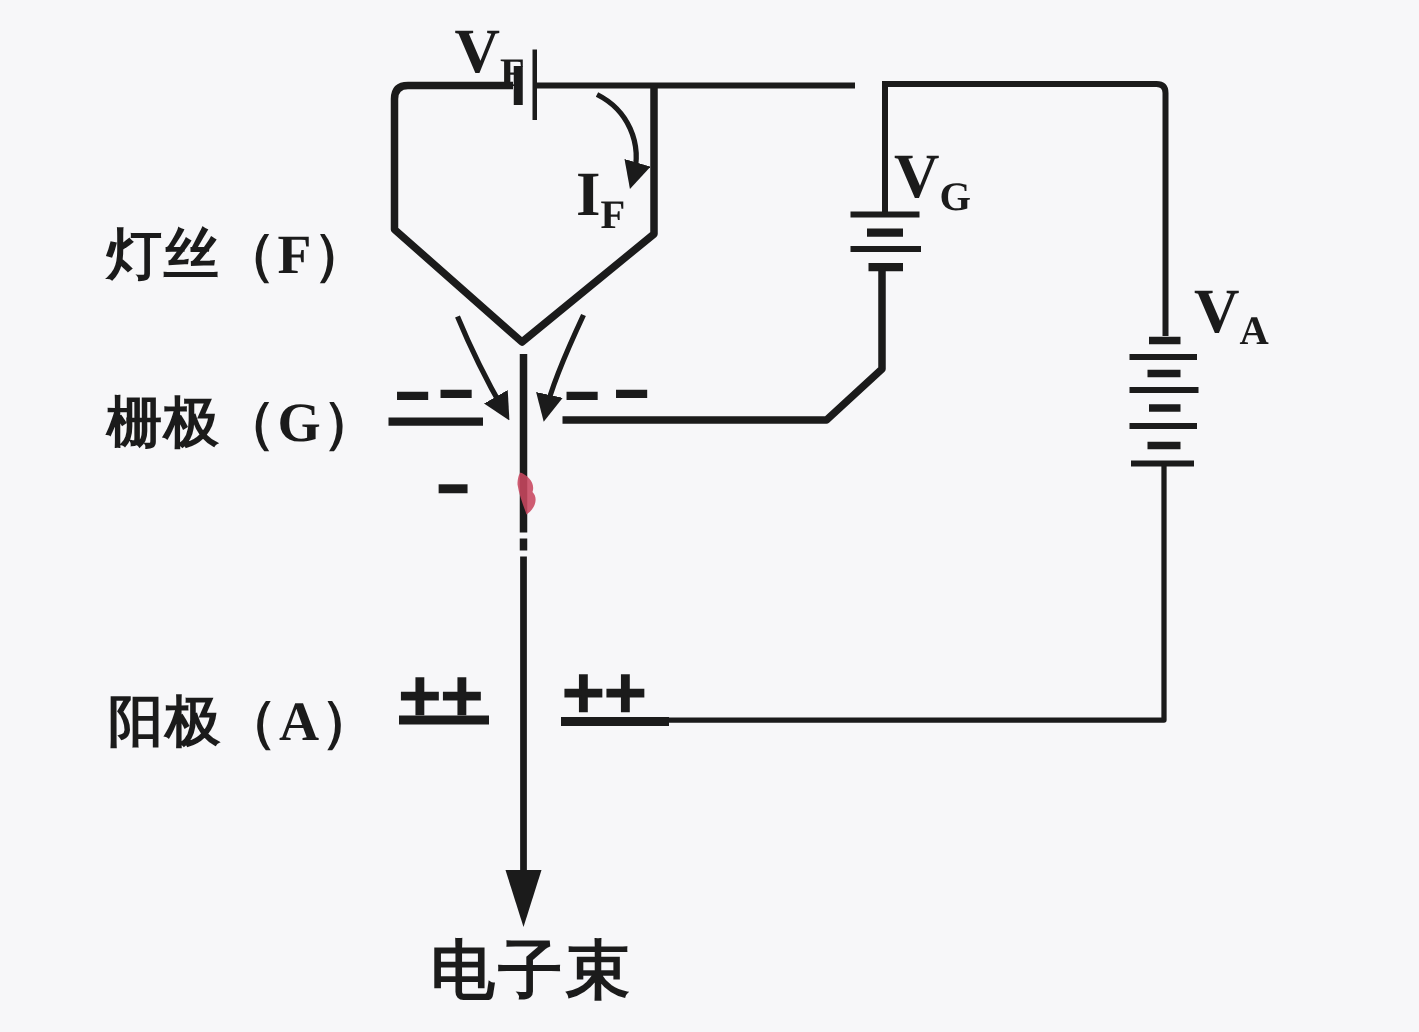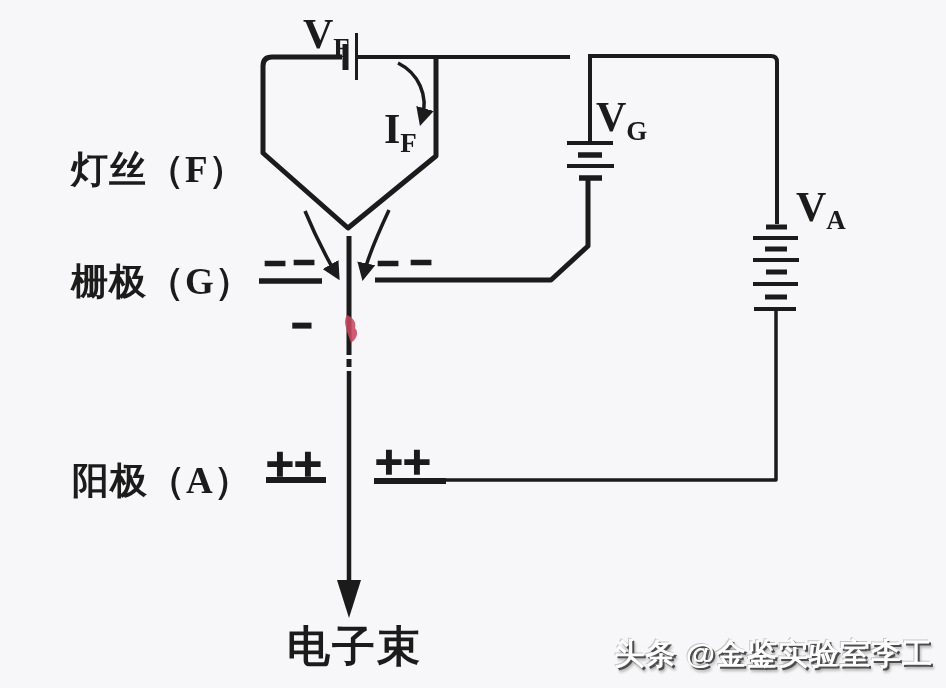--- a/index.html
+++ b/index.html
@@ -150,14 +150,13 @@
       <text class="charge plus" x="280" y="476">+</text>
       <text class="charge plus" x="308" y="476">+</text>
       <text class="charge plus" x="389" y="474">+</text>
       <text class="charge plus" x="417" y="474">+</text>
     </g>
 
     <path class="red-mark" d="M347,315 C352,317 357,322 355,328 C359,332 357,339 351,343
              C349,337 346,330 345,323 C345,319 346,316 347,315 Z"></path>
   </svg>
 
-  <div class="watermark">头条 @金鉴实验室李工</div>
 </div>
 
 </body></html>

